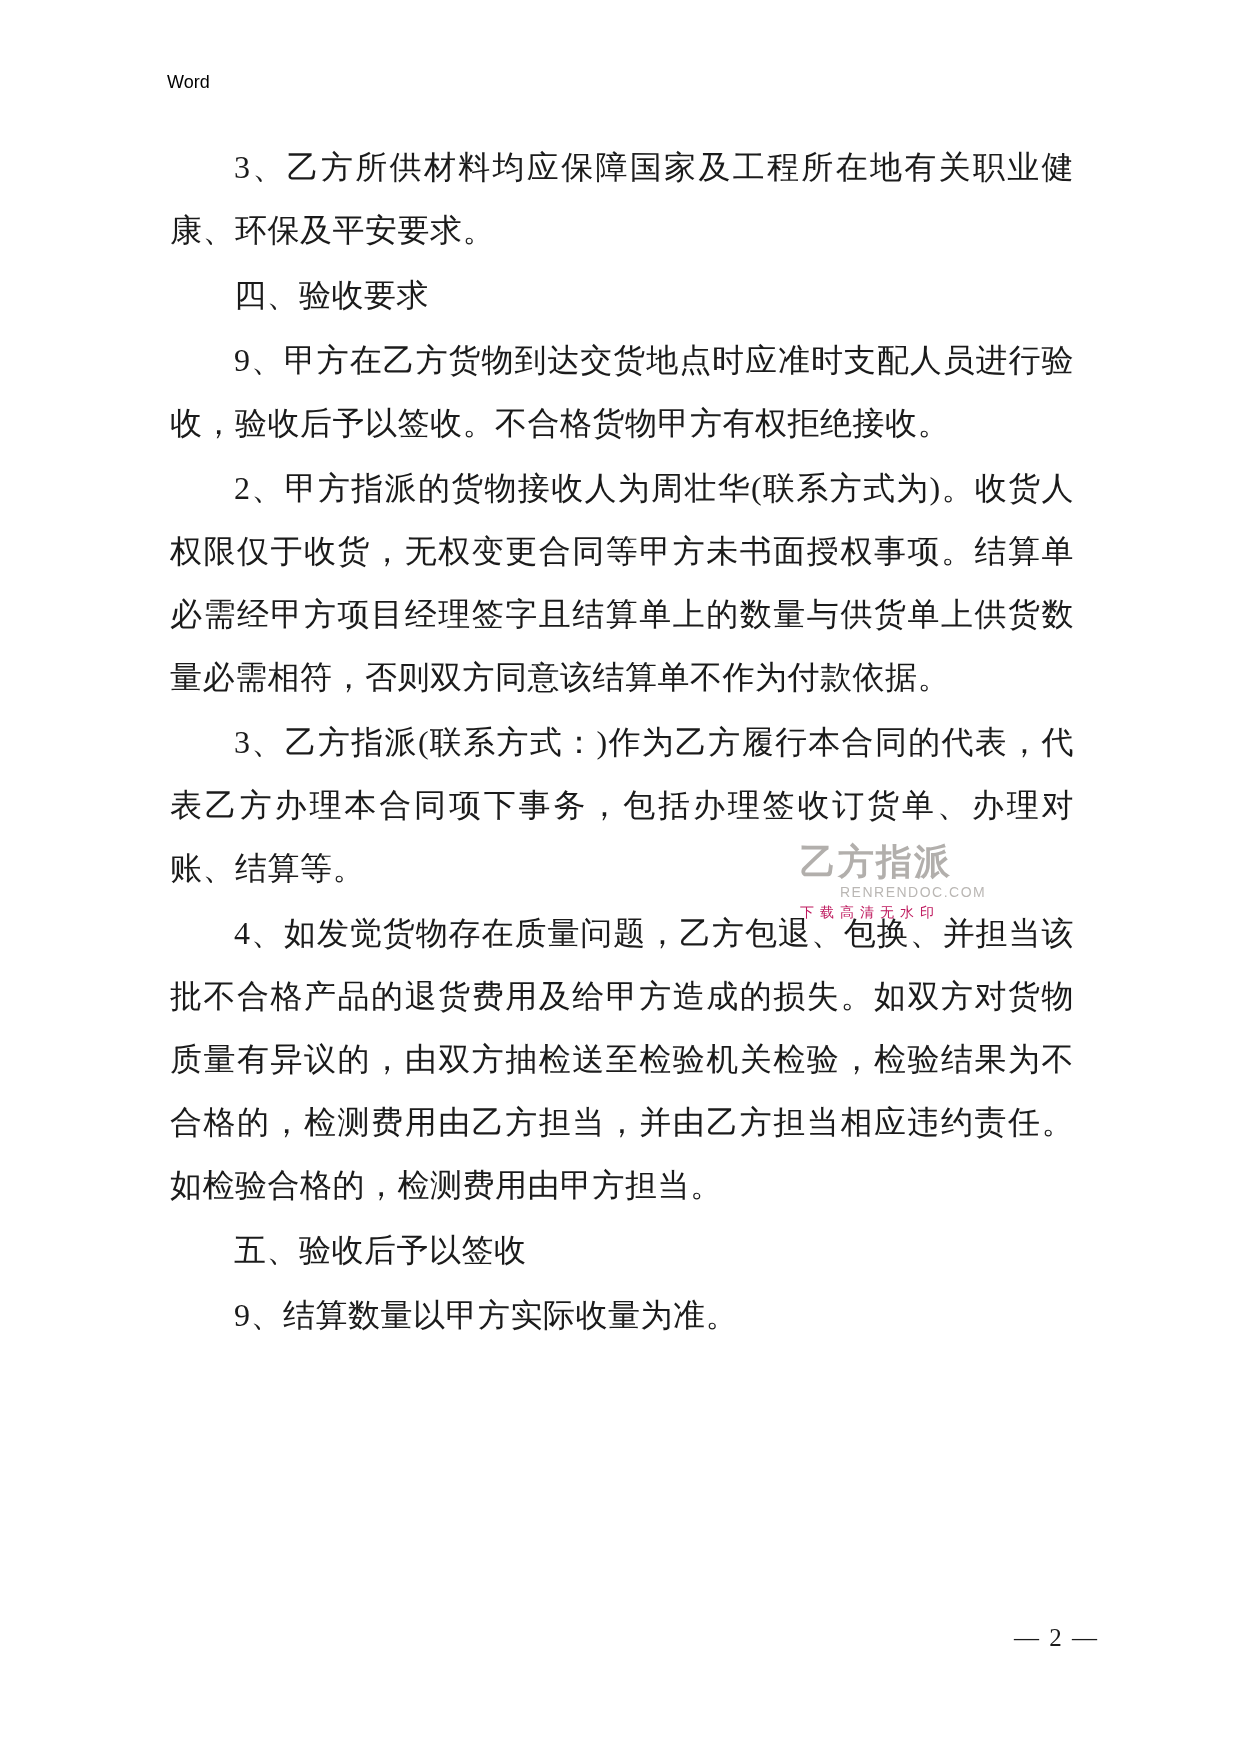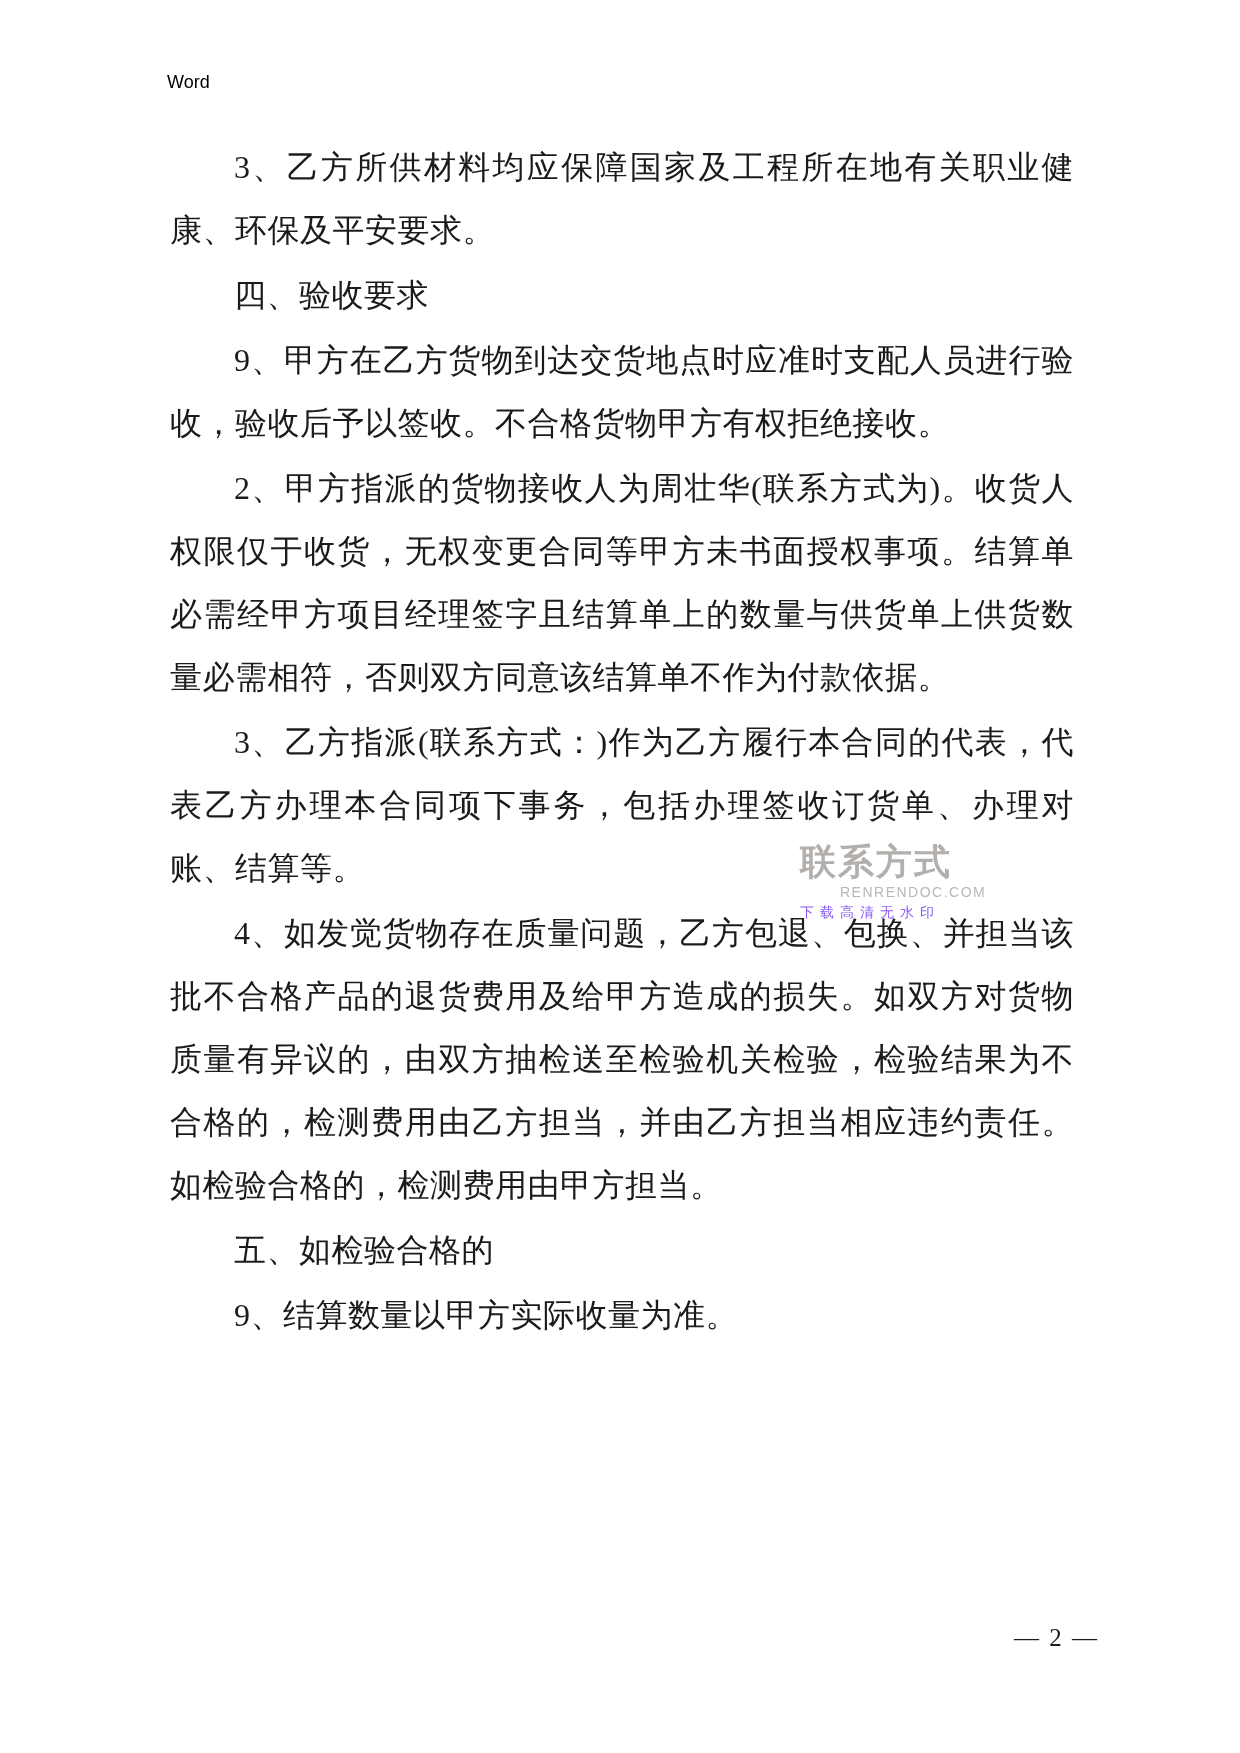--- a/index.html
+++ b/index.html
@@ -58,21 +58,21 @@
     font-size: 14px;
     letter-spacing: 1.5px;
     color: #bab7b4;
     font-family: "Liberation Sans", "DejaVu Sans", sans-serif;
     margin-left: 40px;
   }
   .wm-tagline {
     margin-top: 6px;
     font-size: 14px;
     letter-spacing: 6px;
-    color: #8b5cf6;
+    color: #be185d;
     font-family: "Liberation Sans", "DejaVu Sans", sans-serif;
   }
   .footer-page {
     position: absolute;
     top: 1624px;
     left: 1014px;
     font-size: 25px;
     letter-spacing: 2px;
     color: #1b1b1b;
   }
@@ -82,23 +82,23 @@
 
 <div class="page-header">Word</div>
 
 <div class="doc-body">
     <p class="para">3、乙方所供材料均应保障国家及工程所在地有关职业健康、环保及平安要求。</p>
     <p class="para">四、验收要求</p>
     <p class="para">9、甲方在乙方货物到达交货地点时应准时支配人员进行验收，验收后予以签收。不合格货物甲方有权拒绝接收。</p>
     <p class="para">2、甲方指派的货物接收人为周壮华(联系方式为)。收货人权限仅于收货，无权变更合同等甲方未书面授权事项。结算单必需经甲方项目经理签字且结算单上的数量与供货单上供货数量必需相符，否则双方同意该结算单不作为付款依据。</p>
     <p class="para">3、乙方指派(联系方式：)作为乙方履行本合同的代表，代表乙方办理本合同项下事务，包括办理签收订货单、办理对账、结算等。</p>
     <p class="para">4、如发觉货物存在质量问题，乙方包退、包换、并担当该批不合格产品的退货费用及给甲方造成的损失。如双方对货物质量有异议的，由双方抽检送至检验机关检验，检验结果为不合格的，检测费用由乙方担当，并由乙方担当相应违约责任。如检验合格的，检测费用由甲方担当。</p>
-    <p class="para">五、如检验合格的</p>
+    <p class="para">五、验收后予以签收</p>
     <p class="para">9、结算数量以甲方实际收量为准。</p>
   </div>
 
 <div class="watermark">
-  <div class="wm-title">联系方式</div>
+  <div class="wm-title">乙方指派</div>
   <div class="wm-domain">RENRENDOC.COM</div>
   <div class="wm-tagline">下载高清无水印</div>
 </div>
 
 <div class="footer-page">— 2 —</div>
 
 </body></html>

